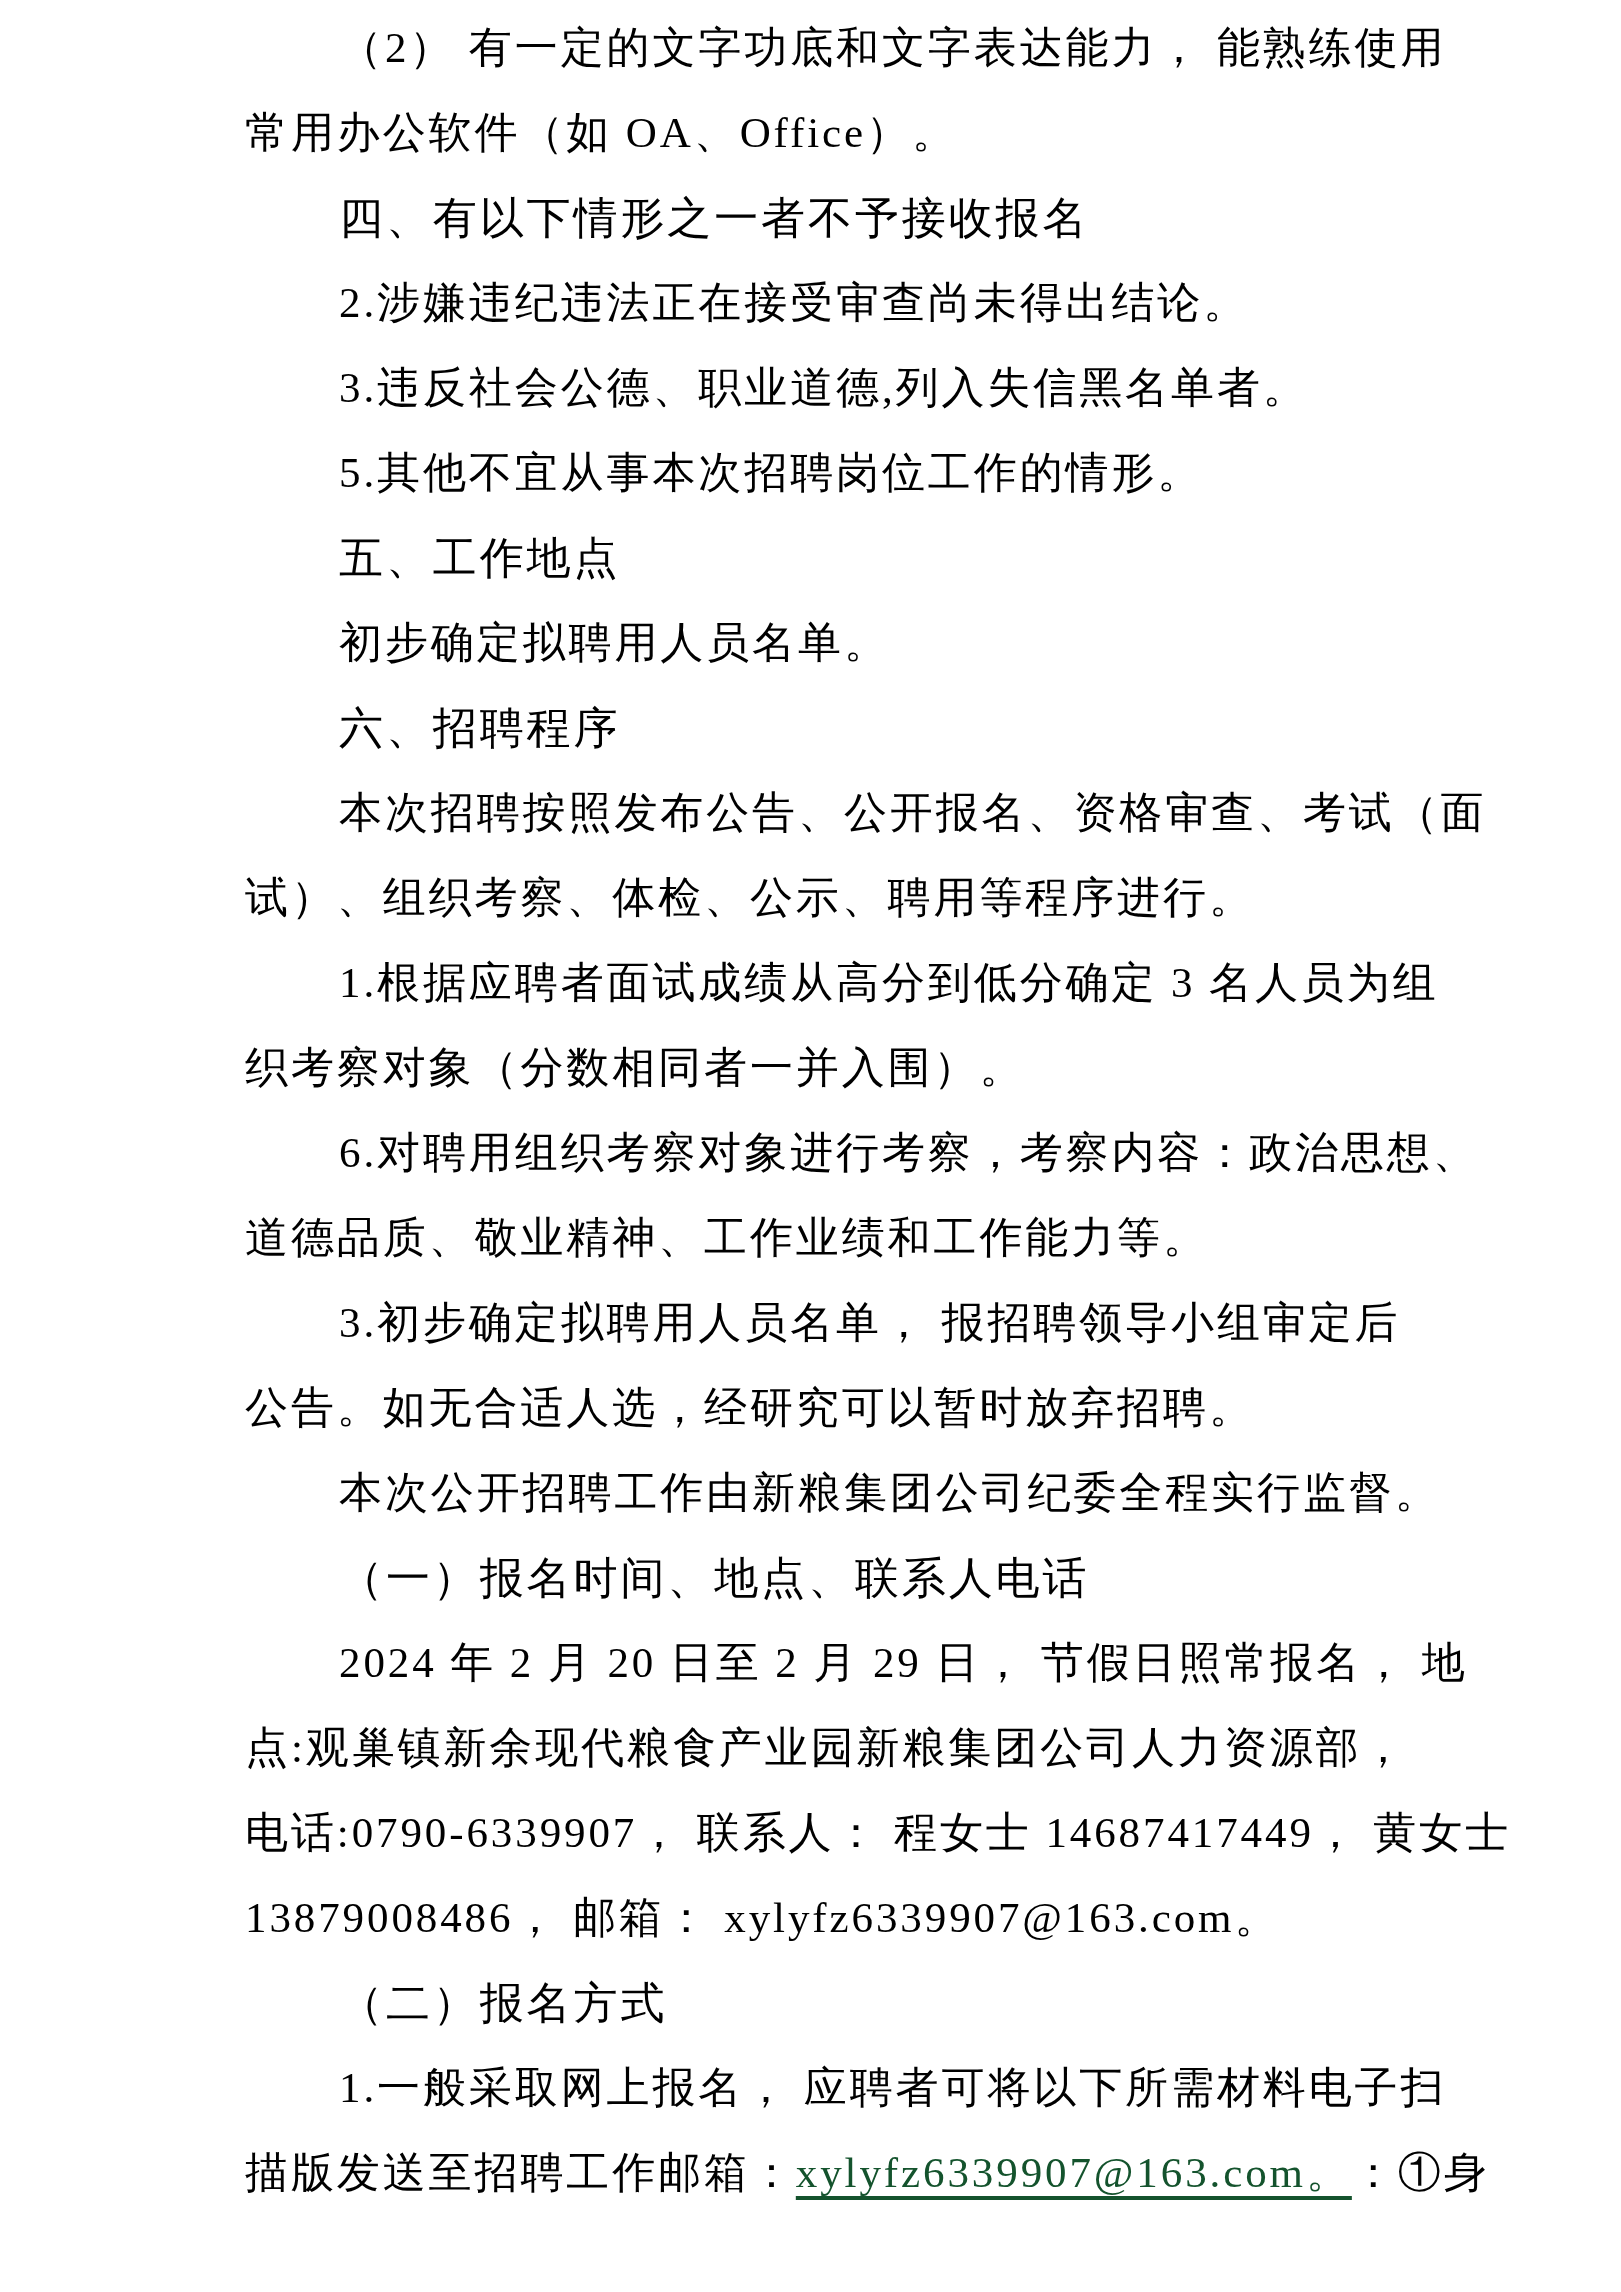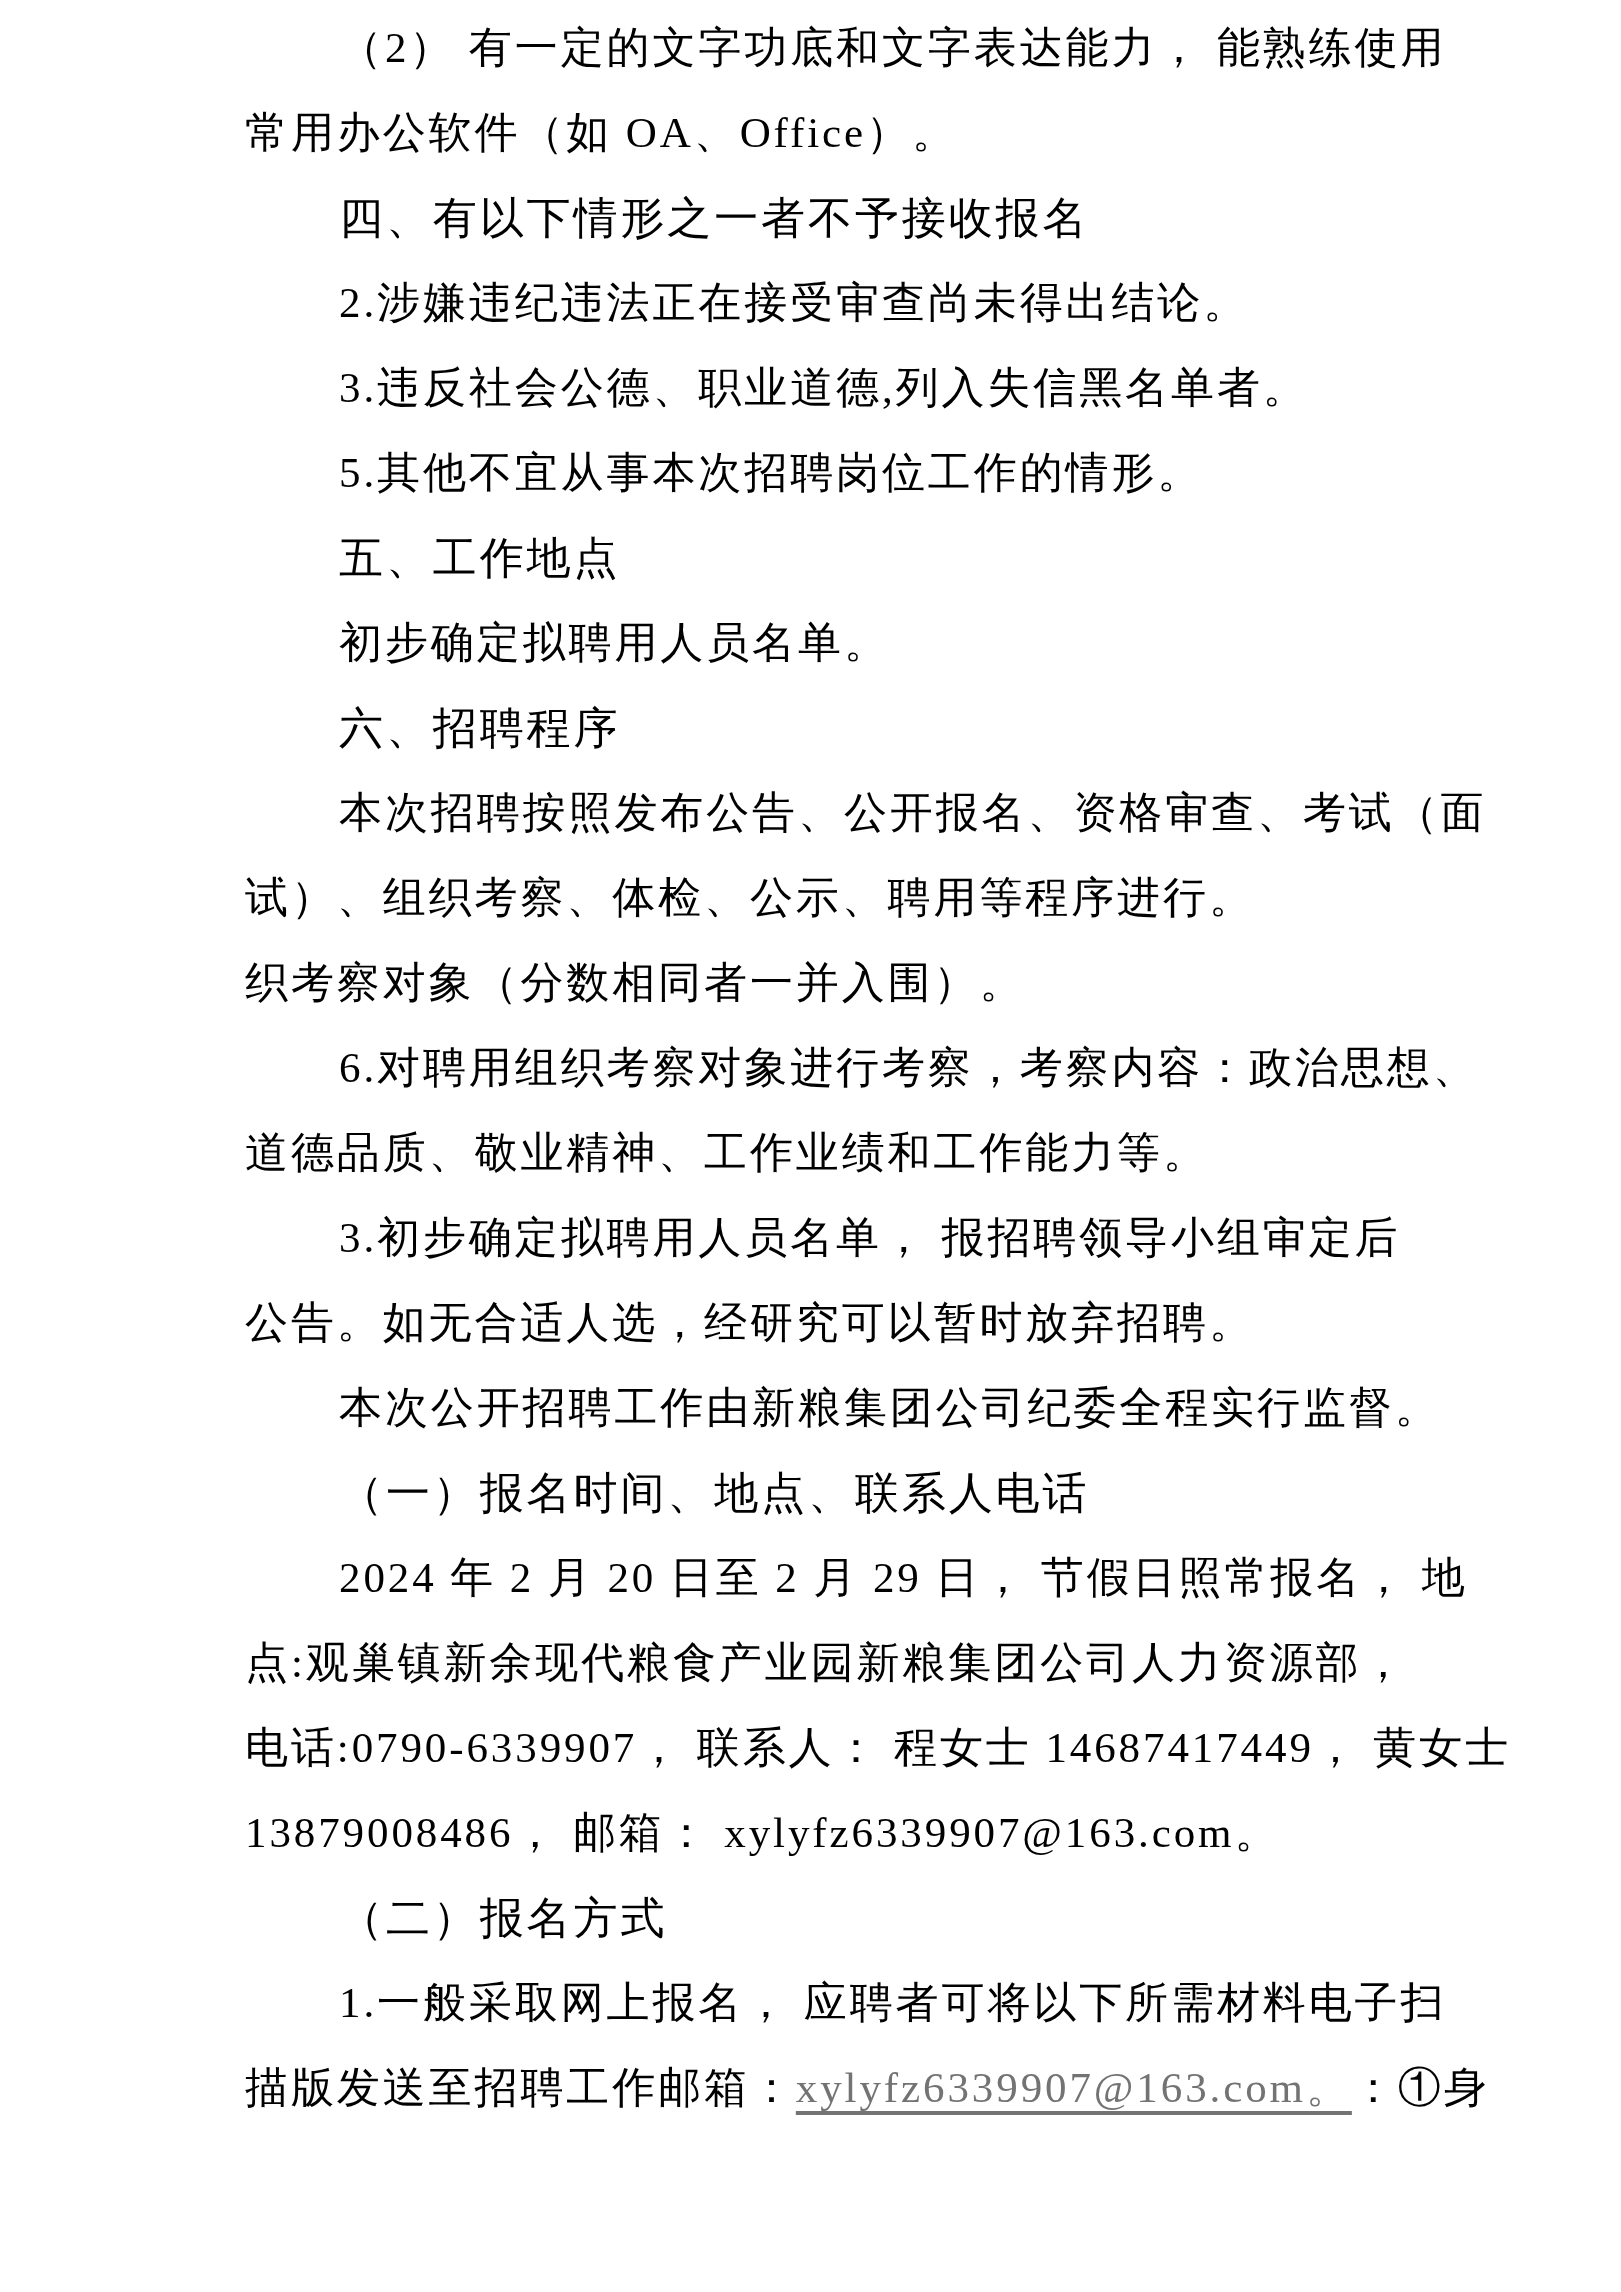--- a/index.html
+++ b/index.html
@@ -34,21 +34,21 @@
   .ind {
     text-indent: 94px;
   }
   
   .hd {
     font-family: "Liberation Sans", "DejaVu Sans", sans-serif;
     font-weight: 400;
     font-size: 44px;
   }
   .email-link {
-    color: #737373;
+    color: #14532d;
     text-decoration: underline;
     text-decoration-thickness: 3.9px;
     text-underline-offset: 8.8px;
     cursor: pointer;
   }
 </style>
 </head>
 <body>
 
 <div class="page">
@@ -56,20 +56,21 @@
   <div class="ln">常用办公软件（如 OA、Office）。</div>
   <div class="ln ind hd">四、有以下情形之一者不予接收报名</div>
   <div class="ln ind">2.涉嫌违纪违法正在接受审查尚未得出结论。</div>
   <div class="ln ind">3.违反社会公德、职业道德,列入失信黑名单者。</div>
   <div class="ln ind">5.其他不宜从事本次招聘岗位工作的情形。</div>
   <div class="ln ind hd">五、工作地点</div>
   <div class="ln ind">初步确定拟聘用人员名单。</div>
   <div class="ln ind hd">六、招聘程序</div>
   <div class="ln ind">本次招聘按照发布公告、公开报名、资格审查、考试（面</div>
   <div class="ln">试）、组织考察、体检、公示、聘用等程序进行。</div>
+  <div class="ln ind">1.根据应聘者面试成绩从高分到低分确定 3 名人员为组</div>
   <div class="ln">织考察对象（分数相同者一并入围）。</div>
   <div class="ln ind">6.对聘用组织考察对象进行考察，考察内容：政治思想、</div>
   <div class="ln">道德品质、敬业精神、工作业绩和工作能力等。</div>
   <div class="ln ind">3.初步确定拟聘用人员名单， 报招聘领导小组审定后</div>
   <div class="ln">公告。如无合适人选，经研究可以暂时放弃招聘。</div>
   <div class="ln ind">本次公开招聘工作由新粮集团公司纪委全程实行监督。</div>
   <div class="ln ind hd">（一）报名时间、地点、联系人电话</div>
   <div class="ln ind">2024 年 2 月 20 日至 2 月 29 日， 节假日照常报名， 地</div>
   <div class="ln">点:观巢镇新余现代粮食产业园新粮集团公司人力资源部，</div>
   <div class="ln">电话:0790-6339907， 联系人： 程女士 14687417449， 黄女士</div>

